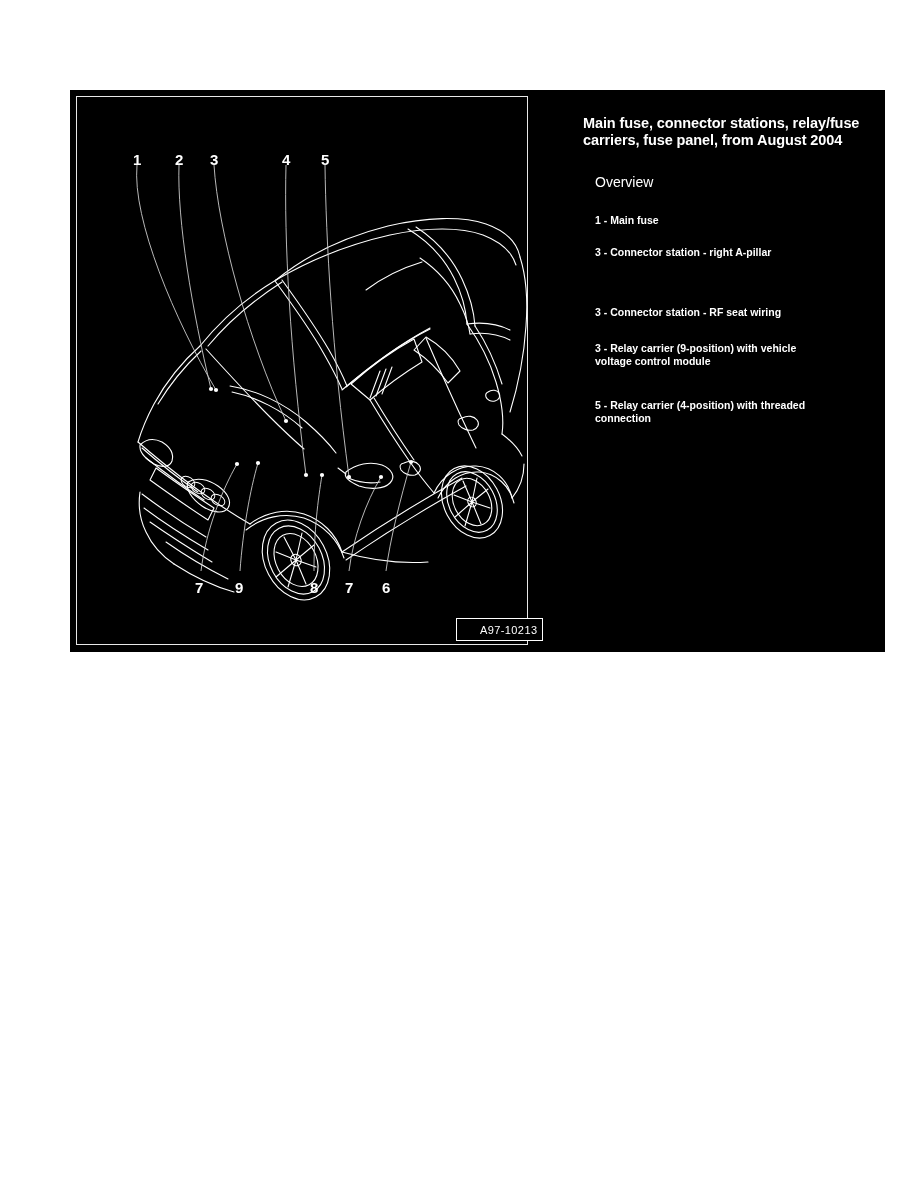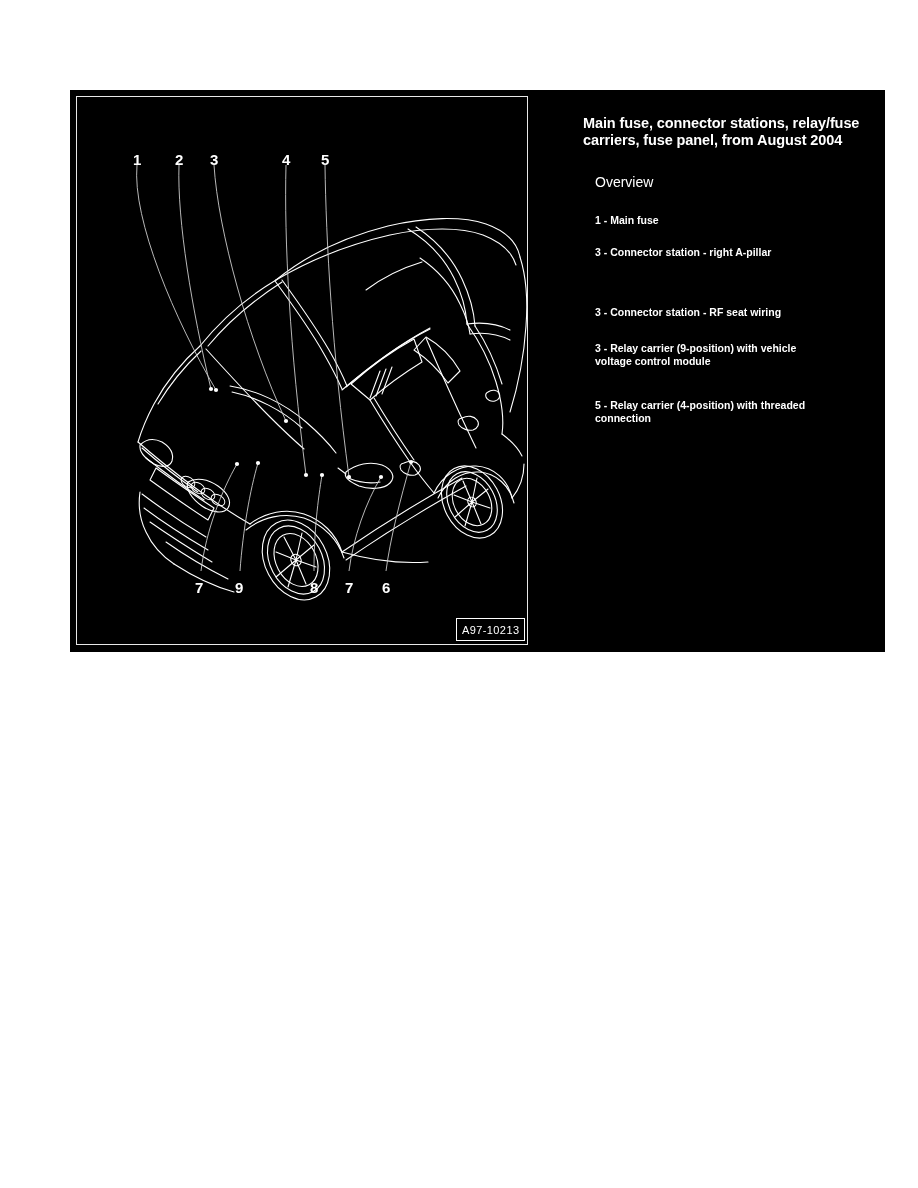--- a/index.html
+++ b/index.html
@@ -62,21 +62,21 @@
     letter-spacing: 0px;
     white-space: nowrap;
   }
 
   
   #figure-code-box {
     position: absolute;
     left: 386px;
     top: 528px;
     border: 1px solid #ffffff;
-    padding: 1px 5px 2px 5px;
+    padding: 1px 5px 2px 23px;
     background: #000000;
   }
   #figure-code-box .code-text {
     color: #ffffff;
     font-family: "Liberation Sans", sans-serif;
     font-size: 11px;
     line-height: 12px;
     letter-spacing: 0.4px;
     white-space: nowrap;
   }

